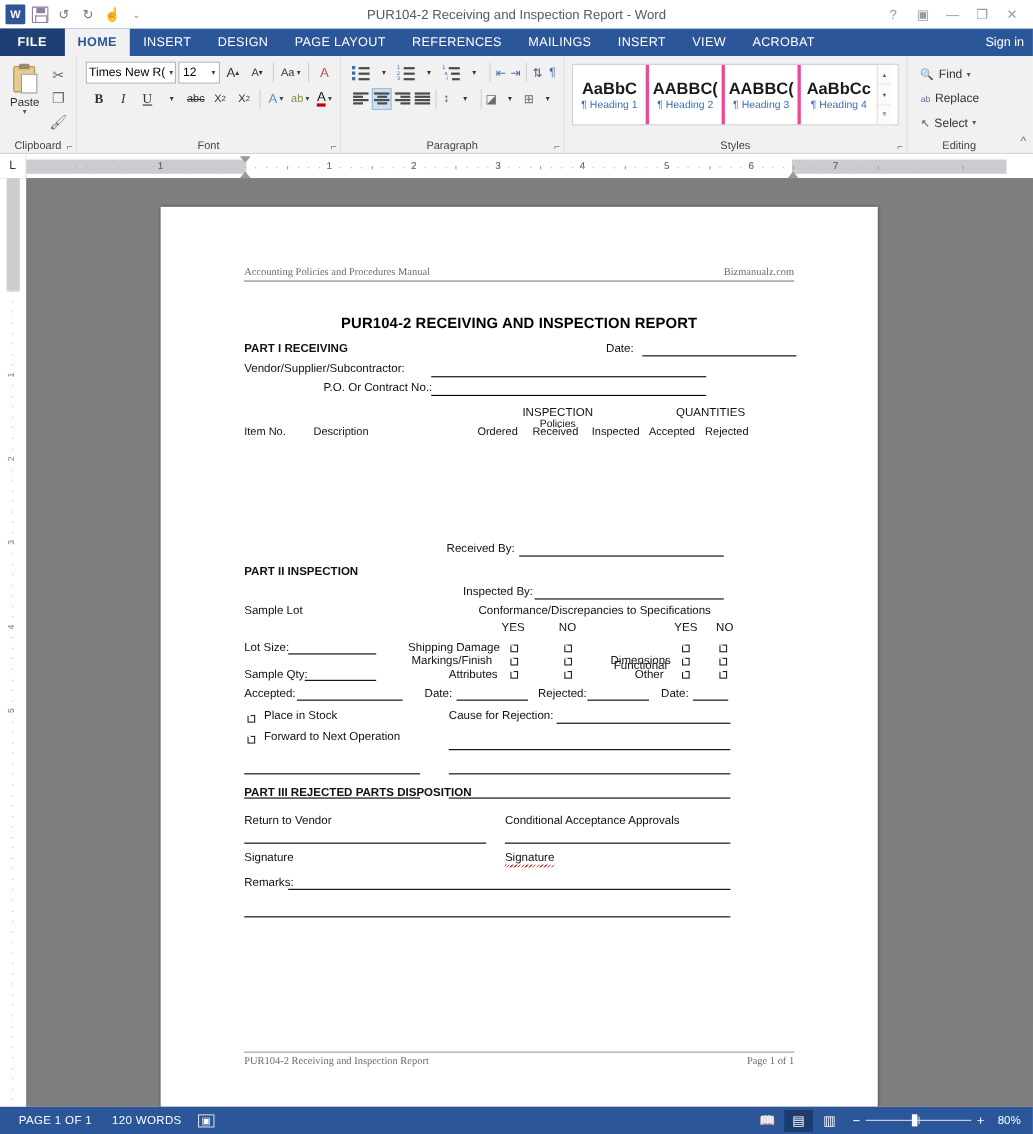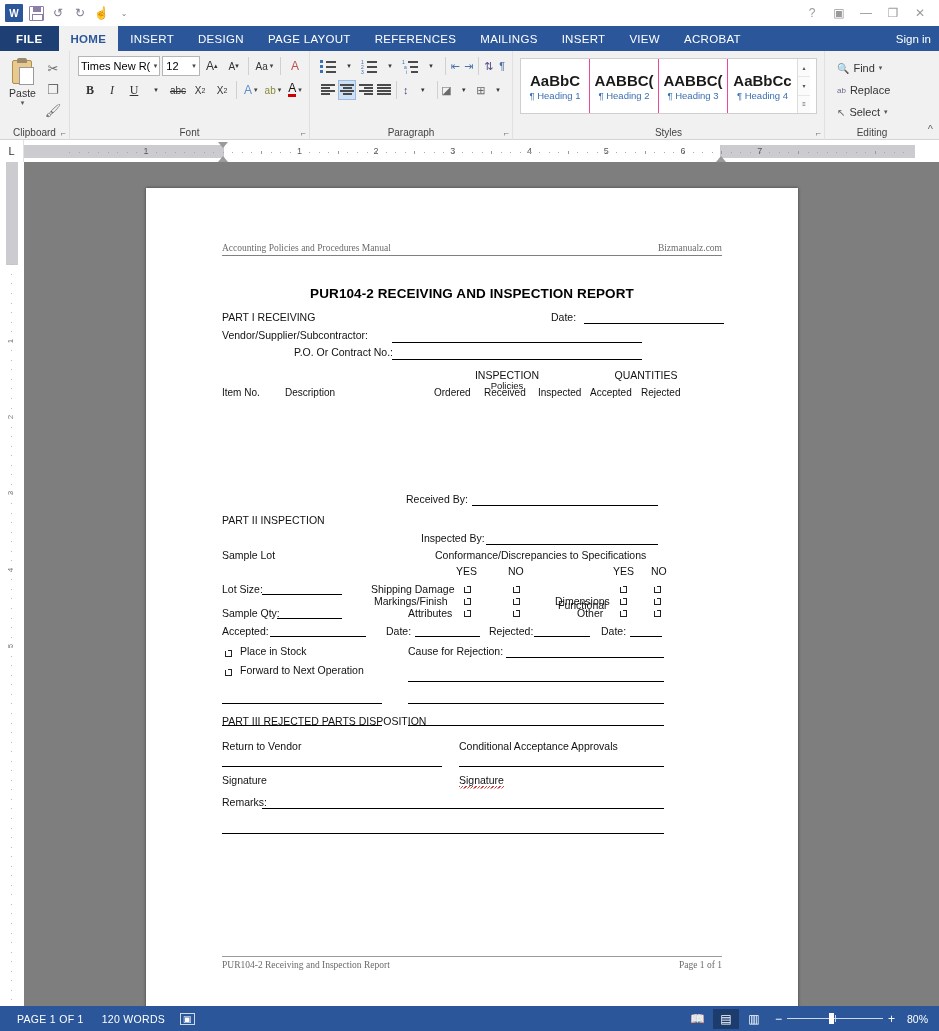--- a/index.html
+++ b/index.html
@@ -170,21 +170,21 @@
   .align-ico i { position: absolute; left: 1px; height: 1.6px; background: #4b4b4b; display:block; }
   .btn-box { width: 22px; height: 20px; display:flex; align-items:center; justify-content:center; }
   .btn-box.on { background: #cde0f5; border: 1px solid #9bbbdd; }
 
   
   .gallery {
     border: 1px solid #cfcfcf; background: #fff;
     height: 56px; display: flex; align-items: stretch;
   }
   .gal-item {
-    width: 69px; border-right: 1px solid #ec4899;
+    width: 69px; border-right: 3px solid #ec4899;
     display: flex; flex-direction: column;
     align-items: center; justify-content: center;
     padding: 2px 1px;
   }
   .gal-preview { font-size: 15px; color: #1a1a1a; line-height: 19px; white-space: nowrap; overflow: hidden; }
   .gal-preview.b { font-weight: bold; }
   .gal-name { font-size: 9.5px; color: #3a6fb0; white-space: nowrap; }
   .gal-scroll { width: 13px; display: flex; flex-direction: column; justify-content: space-between; background:#fbfbfb; border-left:1px solid #dcdcdc;}
   .gal-sb { flex: 1; display:flex; align-items:center; justify-content:center; font-size:6px; color:#555; border-bottom: 1px solid #e6e6e6;}
 
@@ -253,21 +253,21 @@
     padding-bottom: 2px;
     font-family: "Liberation Serif", serif;
     font-size: 9.5px; color: #6b6b6b;
   }
   .doc-title {
     position: absolute; left: 0; right: 0; top: 98px;
     text-align: center; font-size: 13.5px; font-weight: bold; color: #000;
     letter-spacing: .1px;
   }
   .dt { position: absolute; font-size: 10.5px; color: #111; white-space: nowrap; }
-  .dt.b { font-weight: normal; }
+  .dt.b { font-weight: bold; }
   .dt.c { text-align: center; }
   .line { position: absolute; border-bottom: 1.1px solid #000; height: 0; }
   .chk {
     position: absolute; width: 7px; height: 7px;
     border: 1.2px solid #222;
   }
   .chk::after {
     content: ""; position: absolute; left: -1px; top: -1px;
     width: 3px; height: 1.2px; background: #fff;
   }
@@ -324,20 +324,21 @@
       <div class="word-logo">W</div>
     </div>
     <div class="qat-btn">
         <div class="save-ico"></div>
       </div>
     <div class="qat-btn">↺</div>
     <div class="qat-btn">↻</div>
     <div class="qat-btn">☝</div>
     <div class="qat-btn" style="font-size:8px">⌄</div>
   </div>
+  <div class="title-text">PUR104-2 Receiving and Inspection Report - Word</div>
   <div class="win-ctrls">
     <div class="win-btn">?</div>
     <div class="win-btn">▣</div>
     <div class="win-btn">—</div>
     <div class="win-btn">❐</div>
     <div class="win-btn">✕</div>
   </div>
 </div>
 
 <div class="tabrow">

